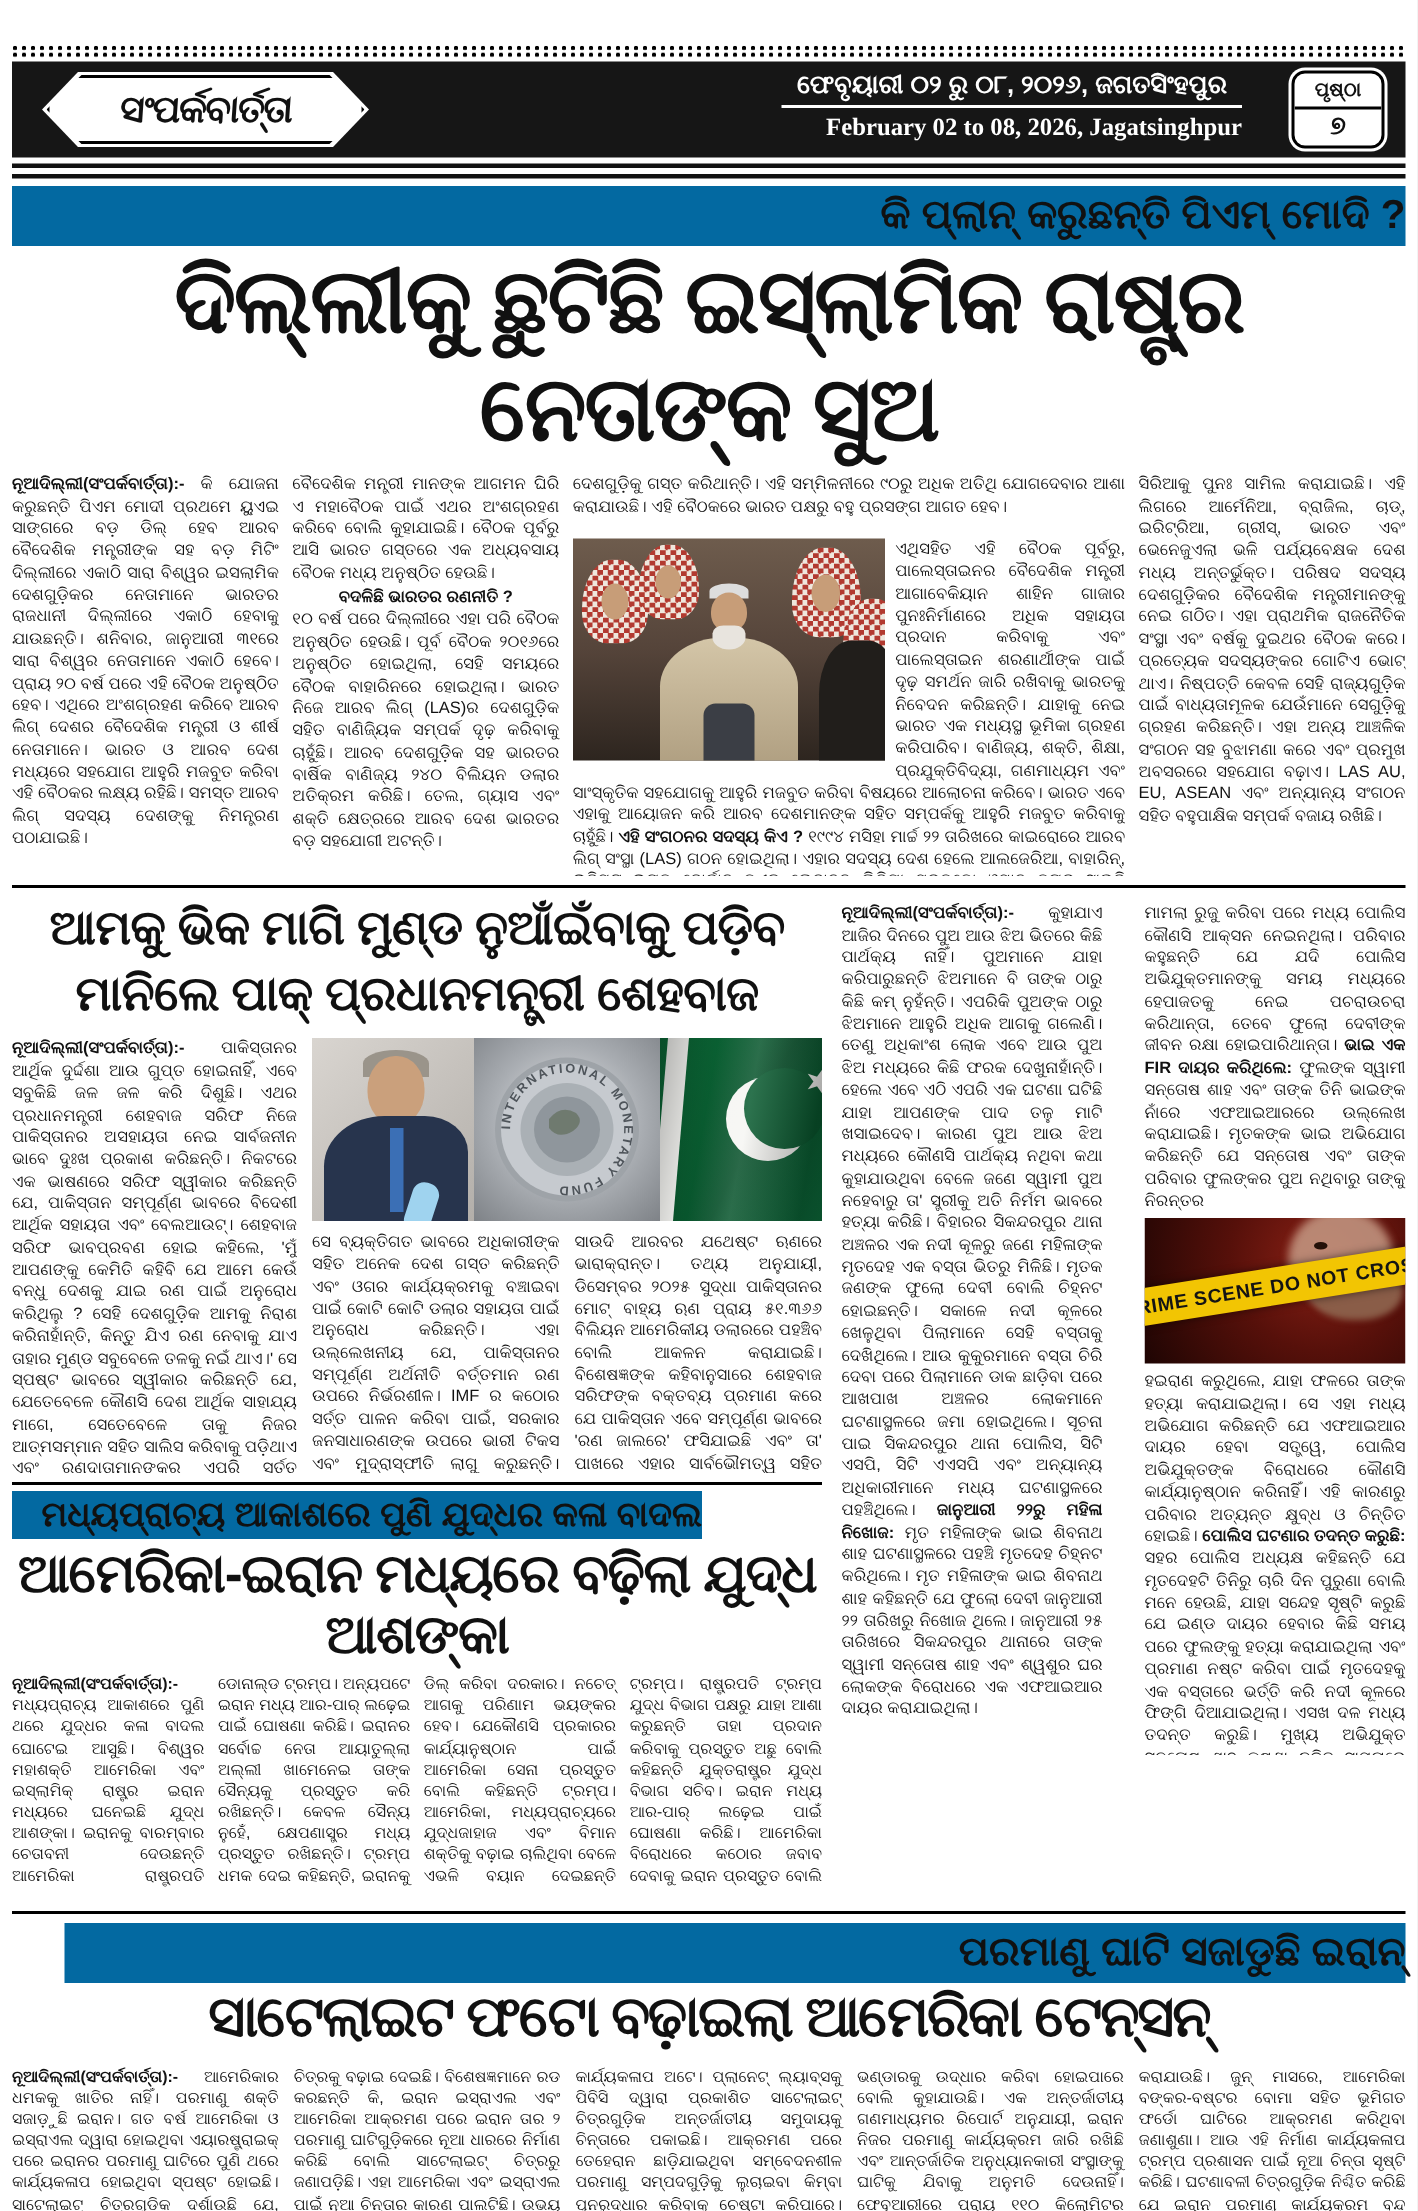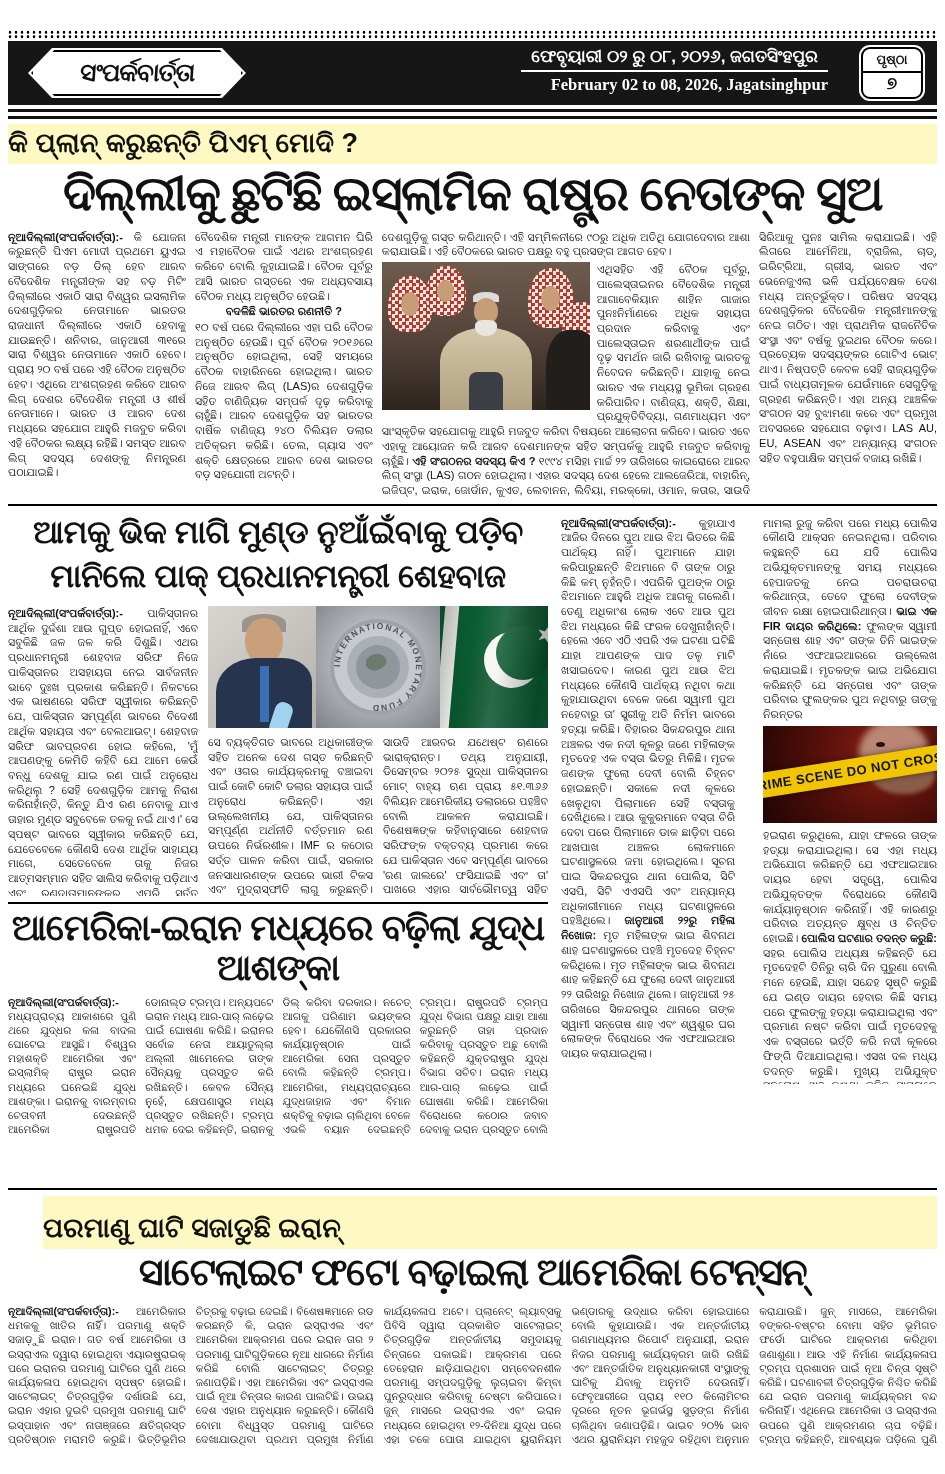--- a/index.html
+++ b/index.html
@@ -21,33 +21,33 @@
   .logo-text{font-size:25px;font-weight:800;letter-spacing:-1px;transform:skewX(-4deg);}
   .dates{position:absolute;left:470px;top:6px;width:350px;text-align:right;color:#fff;}
   .date-odia{display:inline-block;font-size:17px;font-weight:700;padding:0 10px 3px;border-bottom:2px solid #fff;}
   .date-eng{font-family:"Liberation Serif","DejaVu Serif",serif;font-size:16.5px;font-weight:700;margin-top:3px;}
   .pagebox{position:absolute;right:14px;top:6px;width:58px;height:48px;background:#fff;border:2px solid #000;
            border-radius:9px;box-shadow:0 0 0 2px #fff;text-align:center;overflow:hidden;}
   .pagebox .pl{font-size:13px;font-weight:700;line-height:22px;border-bottom:2px solid #000;}
   .pagebox .pn{font-size:17px;font-weight:700;line-height:22px;}
   .rule2{margin-top:4px;height:4px;border-top:3px solid #111;border-bottom:3px solid #111;}
   
-  .kicker{background:#fef9c3;text-align:left;font-weight:700;}
+  .kicker{background:#0369a1;text-align:right;font-weight:700;}
   .k1{margin-top:5px;font-size:27px;padding:4px 0 5px;}
-  .headline1{font-size:48px;font-weight:800;text-align:center;line-height:1.2;letter-spacing:-1.5px;margin:1px 0 0;}
+  .headline1{font-size:60px;font-weight:800;text-align:center;line-height:1.2;letter-spacing:-1.5px;margin:1px 0 0;}
   .bodytxt{font-size:11px;line-height:1.34;text-align:justify;}
   .dl{font-weight:800;}
   .subhead-block{display:block;font-weight:800;text-align:center;margin:1px 0;}
   .subhead-inline{font-weight:800;}
   .thinrule{border-top:2px solid #000;margin:6px 0 4px;}
   
   .a1body{margin-top:7px;display:grid;grid-template-columns:1fr 1fr 2.07fr 1fr;gap:9px;height:268px;overflow:hidden;}
   .colflow{overflow:hidden;}
   .a1mid{overflow:hidden;}
-  .midtop{margin-bottom:3px;}
+  .midtop{margin-bottom:14px;}
   .photo1{float:left;width:208px;height:148px;margin:0 7px 3px 0;position:relative;overflow:hidden;
           background:linear-gradient(180deg,#6e5c4d 0%,#55443a 50%,#2d251f 100%);}
   
   .kef{position:absolute;border-radius:46% 46% 40% 40%/58% 58% 36% 36%;
        background:repeating-conic-gradient(#b23a30 0% 25%,#efe7dd 0% 50%);background-size:7px 7px;}
   .face{position:absolute;border-radius:50%;background:#c79d78;}
   .shawl{position:absolute;width:92px;height:96px;bottom:-14px;left:58px;
          background:linear-gradient(#d4c6a8,#ab9a7c);border-radius:46% 46% 8% 8%/34% 34% 6% 6%;}
   .vest{position:absolute;width:34px;height:46px;bottom:-8px;left:87px;background:#3b3e45;border-radius:8px 8px 0 0;}
   .beard{position:absolute;width:22px;height:16px;left:93px;top:58px;background:#e8e4de;border-radius:40% 40% 60% 60%;}
@@ -86,21 +86,21 @@
   .crimec2{display:flex;flex-direction:column;overflow:hidden;}
   .photo3{flex:none;height:97px;margin:4px 0 5px;position:relative;overflow:hidden;
           background:radial-gradient(circle at 68% 28%,#8a2015 0%,#56100a 45%,#1e0503 100%);}
   .p3face{position:absolute;right:8px;top:-6px;width:70px;height:66px;background:#c59a85;border-radius:50%;filter:blur(3px);opacity:.85;}
   .p3hand{position:absolute;right:2px;top:28px;width:62px;height:40px;background:#8a5d48;border-radius:46%;filter:blur(2px);}
   .p3eye{position:absolute;right:52px;top:16px;width:9px;height:5px;background:#241109;border-radius:50%;}
   .tape{position:absolute;left:-10px;right:-10px;top:34%;height:25px;background:#f2c503;transform:rotate(-9deg);
         display:flex;align-items:center;justify-content:center;font-size:13px;font-weight:800;letter-spacing:.5px;
         color:#141414;white-space:nowrap;box-shadow:0 0 6px rgba(0,0,0,.55);}
   
-  .k3{font-size:27px;padding:17px 0 5px;margin-top:6px;margin-left:35px;}
+  .k3{font-size:27px;padding:4px 0 5px;margin-top:6px;margin-left:35px;}
   .sat-headline{font-size:38px;font-weight:800;text-align:center;letter-spacing:-1.5px;line-height:1.25;}
   .satbody{position:relative;margin-top:8px;column-count:5;column-gap:10px;height:154px;overflow:hidden;font-size:10.6px;}
 </style>
 </head>
 <body>
 
 <div class="page">
   <div class="inner">
     <div class="dots"></div>
 
@@ -207,20 +207,21 @@
               <div class="pakbelow">
                 <span>ସେ ବ୍ୟକ୍ତିଗତ ଭାବରେ ଅଧିକାରୀଙ୍କ ସହିତ ଅନେକ ଦେଶ ଗସ୍ତ କରିଛନ୍ତି ଏବଂ ଓଗର କାର୍ଯ୍ୟକ୍ରମକୁ ବଞ୍ଚାଇବା ପାଇଁ କୋଟି କୋଟି ଡଲାର ସହାୟତା ପାଇଁ ଅନୁରୋଧ କରିଛନ୍ତି। ଏହା ଉଲ୍ଲେଖନୀୟ ଯେ, ପାକିସ୍ତାନର ସମ୍ପୂର୍ଣ୍ଣ ଅର୍ଥନୀତି ବର୍ତ୍ତମାନ ରଣ ଉପରେ ନିର୍ଭରଶୀଳ। IMF ର କଠୋର ସର୍ତ୍ତ ପାଳନ କରିବା ପାଇଁ, ସରକାର ଜନସାଧାରଣଙ୍କ ଉପରେ ଭାରୀ ଟିକସ ଏବଂ ମୁଦ୍ରାସ୍ଫୀତି ଲାଗୁ କରୁଛନ୍ତି। ପାକିସ୍ତାନ କେବଳ IMF ଏବଂ ବିଶ୍ୱ ବ୍ୟାଙ୍କର ଋଣୀ ନୁହେଁ, ବରଂ ଚୀନ୍ ଏବଂ ସାଉଦି</span>
                 <span>ଆରବର ଯଥେଷ୍ଟ ଋଣରେ ଭାରାକ୍ରାନ୍ତ। ତଥ୍ୟ ଅନୁଯାୟୀ, ଡିସେମ୍ବର ୨୦୨୫ ସୁଦ୍ଧା ପାକିସ୍ତାନର ମୋଟ୍ ବାହ୍ୟ ଋଣ ପ୍ରାୟ ୫୧.୩୬୬ ବିଲିୟନ ଆମେରିକୀୟ ଡଲାରରେ ପହଞ୍ଚିବ ବୋଲି ଆକଳନ କରାଯାଇଛି। ବିଶେଷଜ୍ଞଙ୍କ କହିବାନୁସାରେ ଶେହବାଜ ସରିଫଙ୍କ ବକ୍ତବ୍ୟ ପ୍ରମାଣ କରେ ଯେ ପାକିସ୍ତାନ ଏବେ ସମ୍ପୂର୍ଣ୍ଣ ଭାବରେ 'ରଣ ଜାଲରେ' ଫସିଯାଇଛି ଏବଂ ତା' ପାଖରେ ଏହାର ସାର୍ବଭୌମତ୍ୱ ସହିତ ବୁଝାମଣା କରିବା ବ୍ୟତୀତ ଅନ୍ୟ କୌଣସି ବିକଳ୍ପ ନାହିଁ।</span>
               </div>
             </div>
           </div>
           <div class="thinrule"></div>
         </section>
 
         <section>
+          <div class="kicker k2">ମଧ୍ୟପ୍ରାଚ୍ୟ ଆକାଶରେ ପୁଣି ଯୁଦ୍ଧର କଳା ବାଦଲ</div>
           <div class="iran-headline">ଆମେରିକା-ଇରାନ ମଧ୍ୟରେ ବଢ଼ିଲା ଯୁଦ୍ଧ ଆଶଙ୍କା</div>
           <div class="iranbody bodytxt">
             <span><b class="dl">ନୂଆଦିଲ୍ଲୀ(ସଂପର୍କବାର୍ତ୍ତା):- </b><span>ମଧ୍ୟପ୍ରାଚ୍ୟ ଆକାଶରେ ପୁଣି ଥରେ ଯୁଦ୍ଧର କଳା ବାଦଲ ଘୋଟେଇ ଆସୁଛି। ବିଶ୍ୱର ମହାଶକ୍ତି ଆମେରିକା ଏବଂ ଇସ୍‌ଲାମିକ୍ ରାଷ୍ଟ୍ର ଇରାନ ମଧ୍ୟରେ ଘନେଇଛି ଯୁଦ୍ଧ ଆଶଙ୍କା। ଇରାନକୁ ବାରମ୍ବାର ଚେତାବନୀ ଦେଉଛନ୍ତି ଆମେରିକା ରାଷ୍ଟ୍ରପତି ଡୋନାଲ୍ଡ ଟ୍ରମ୍ପ। ଅନ୍ୟପଟେ ଇରାନ ମଧ୍ୟ ଆର-ପାର୍ ଲଢ଼େଇ ପାଇଁ ଘୋଷଣା କରିଛି। ଇରାନର ସର୍ବୋଚ୍ଚ ନେତା ଆୟାତୁଲ୍ଲା ଅଲ୍ଲୀ ଖାମେନେଇ ତାଙ୍କ ସୈନ୍ୟକୁ ପ୍ରସ୍ତୁତ କରି ରଖିଛନ୍ତି। କେବଳ ସୈନ୍ୟ ନୁହେଁ,</span></span>
             <span>କ୍ଷେପଣାସ୍ତ୍ର ମଧ୍ୟ ପ୍ରସ୍ତୁତ ରଖିଛନ୍ତି। ଟ୍ରମ୍ପ ଧମକ ଦେଇ କହିଛନ୍ତି, ଇରାନକୁ ଡିଲ୍ କରିବା ଦରକାର। ନଚେତ୍ ଆଗକୁ ପରିଣାମ ଭୟଙ୍କର ହେବ। ଯେକୌଣସି ପ୍ରକାରର କାର୍ଯ୍ୟାନୁଷ୍ଠାନ ପାଇଁ ଆମେରିକା ସେନା ପ୍ରସ୍ତୁତ ବୋଲି କହିଛନ୍ତି ଟ୍ରମ୍ପ। ଆମେରିକା, ମଧ୍ୟପ୍ରାଚ୍ୟରେ ଯୁଦ୍ଧଜାହାଜ ଏବଂ ବିମାନ ଶକ୍ତିକୁ ବଢ଼ାଇ ଚାଲିଥିବା ବେଳେ ଏଭଳି ବୟାନ ଦେଇଛନ୍ତି ଟ୍ରମ୍ପ। ରାଷ୍ଟ୍ରପତି ଟ୍ରମ୍ପ ଯୁଦ୍ଧ ବିଭାଗ</span>
             <span>ପକ୍ଷରୁ ଯାହା ଆଶା କରୁଛନ୍ତି ତାହା ପ୍ରଦାନ କରିବାକୁ ପ୍ରସ୍ତୁତ ଅଛୁ ବୋଲି କହିଛନ୍ତି ଯୁକ୍ତରାଷ୍ଟ୍ର ଯୁଦ୍ଧ ବିଭାଗ ସଚିବ। ଇରାନ ମଧ୍ୟ ଆର-ପାର୍ ଲଢ଼େଇ ପାଇଁ ଘୋଷଣା କରିଛି। ଆମେରିକା ବିରୋଧରେ କଠୋର ଜବାବ ଦେବାକୁ ଇରାନ ପ୍ରସ୍ତୁତ ବୋଲି ସେନା ମୁଖପାତ୍ର କହିଛନ୍ତି। ଦୁଇ ଦେଶ ମଧ୍ୟରେ ଉତ୍ତେଜନା ଚରମ ସୀମାରେ ପହଞ୍ଚିଛି।</span>
             
           </div>
         </section>
       </div>
 

